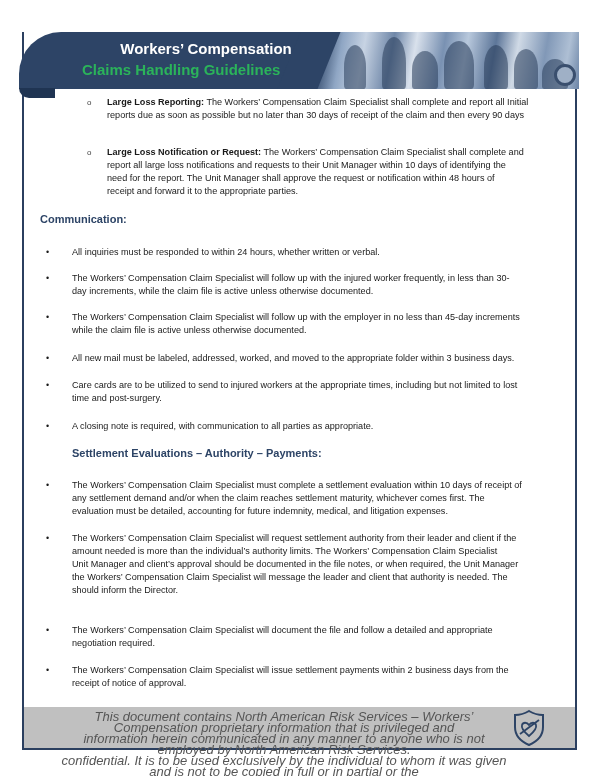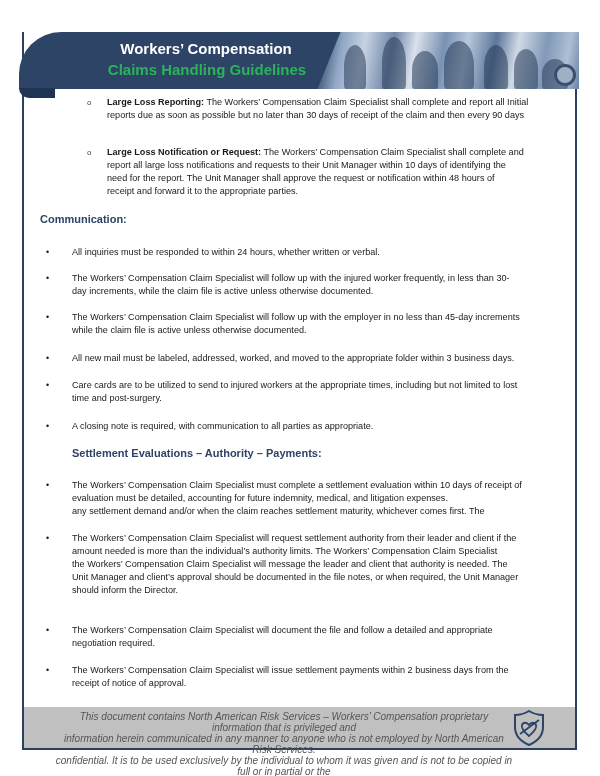--- a/index.html
+++ b/index.html
@@ -4,31 +4,31 @@
 <style>
   html, body { margin:0; padding:0; background:#ffffff; }
   body { width:600px; height:776px; position:relative; overflow:hidden; font-family:"Liberation Sans", sans-serif; }
   .frame { position:absolute; left:22px; top:32px; width:555px; height:718px; border:2px solid #2b3f5f; border-top:none; box-sizing:border-box; }
   .header { position:absolute; left:19px; top:32px; width:560px; height:57px; background:#2d4466; border-radius:42px 0 0 0; overflow:hidden; }
   .header .photo { position:absolute; left:285px; top:0; width:275px; height:57px;
     background: linear-gradient(100deg, #2d4466 0%, #2d4466 6%, #8fa6c4 14%, #c7d3e3 22%, #6f87a8 32%, #d9e1ec 40%, #7991b2 50%, #b8c8dc 58%, #5d7699 68%, #d0dae6 76%, #8198b7 86%, #aebfd4 94%, #6b84a6 100%); }
   .photo .person { position:absolute; bottom:0; border-radius:50% 50% 10% 10%; background:rgba(40,60,90,0.55); }
   .header .slant { position:absolute; left:270px; top:0; width:40px; height:57px; background:#2d4466; transform:skewX(-22deg); }
   .title1 { position:absolute; left:96px; top:40px; width:220px; text-align:center; color:#ffffff; font-weight:bold; font-size:15px; }
-  .title2 { position:absolute; left:82px; top:61px; width:250px; text-align:center; color:#2bb35a; font-weight:bold; font-size:15px; }
+  .title2 { position:absolute; left:82px; top:61px; width:250px; color:#2bb35a; font-weight:bold; font-size:15px; }
   .curl { position:absolute; left:19px; top:88px; width:36px; height:10px; background:#1f3452; border-radius:0 0 0 30px; }
   .content { position:absolute; left:40px; top:96px; width:520px; font-size:9.1px; line-height:13px; color:#1a1a1a; }
   .sub { position:relative; padding-left:67px; margin:0; }
   .sub .circ { position:absolute; left:47px; top:0; color:#444; font-size:8px; }
   .sub b { font-weight:bold;margin-top:37px; }
   h2 { font-size:11px; color:#2d4466; font-weight:bold; margin:0; position:absolute; left:0; }
   .bul { position:absolute; left:0; width:520px; padding-left:32px; box-sizing:border-box; }
   .bul .dot { position:absolute; left:6px; top:0; font-size:9px; }
   .footer { position:absolute; left:24px; top:707px; width:551px; height:41px; background:#c0c0c0; }
-  .footer .ftext { position:absolute; left:30px; top:4px; width:460px; text-align:center; font-style:italic; font-size:10px; line-height:11px; color:#555; }
+  .footer .ftext { position:absolute; left:30px; top:4px; width:460px; text-align:center; font-style:italic; font-size:13px; line-height:11px; color:#555; }
   .footer .shield { position:absolute; left:488px; top:2px; }
 </style>
 </head>
 <body>
 
 <div class="frame"></div>
 
 <div class="header">
   <div class="photo">
     <div class="person" style="left:40px;width:22px;height:44px;"></div>
@@ -89,29 +89,29 @@
   <div class="bul" style="top:324px;">
       <span class="dot">•</span>
       <div>A closing note is required, with communication to all parties as appropriate.</div>
     </div>
 
   <h2 style="top:351px;margin-left:32px;">Settlement Evaluations – Authority – Payments:</h2>
 
   <div class="bul" style="top:383px;">
       <span class="dot">•</span>
       <div>The Workers’ Compensation Claim Specialist must complete a settlement evaluation within 10 days of receipt of</div>
+      <div>any settlement demand and/or when the claim reaches settlement maturity, whichever comes first. The</div>
       <div>evaluation must be detailed, accounting for future indemnity, medical, and litigation expenses.</div>
-      <div>any settlement demand and/or when the claim reaches settlement maturity, whichever comes first. The</div>
     </div>
   <div class="bul" style="top:436px;">
       <span class="dot">•</span>
       <div>The Workers’ Compensation Claim Specialist will request settlement authority from their leader and client if the</div>
       <div>amount needed is more than the individual’s authority limits. The Workers’ Compensation Claim Specialist</div>
+      <div>Unit Manager and client’s approval should be documented in the file notes, or when required, the Unit Manager</div>
       <div>the Workers’ Compensation Claim Specialist will message the leader and client that authority is needed. The</div>
-      <div>Unit Manager and client’s approval should be documented in the file notes, or when required, the Unit Manager</div>
       <div>should inform the Director.</div>
     </div>
   <div class="bul" style="top:528px;">
       <span class="dot">•</span>
       <div>The Workers’ Compensation Claim Specialist will document the file and follow a detailed and appropriate</div>
       <div>negotiation required.</div>
     </div>
   <div class="bul" style="top:568px;">
       <span class="dot">•</span>
       <div>The Workers’ Compensation Claim Specialist will issue settlement payments within 2 business days from the</div>

